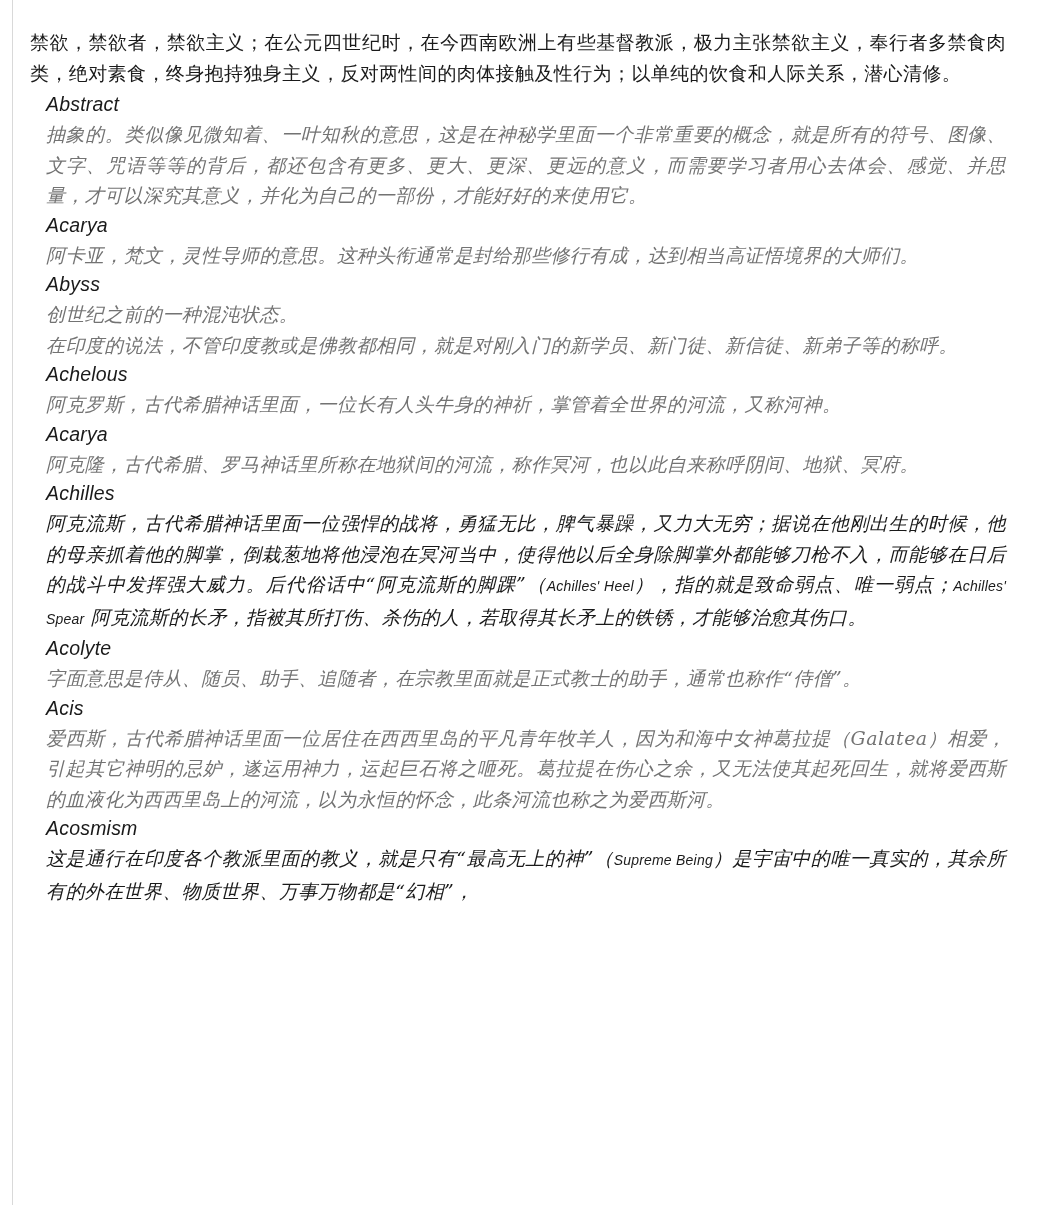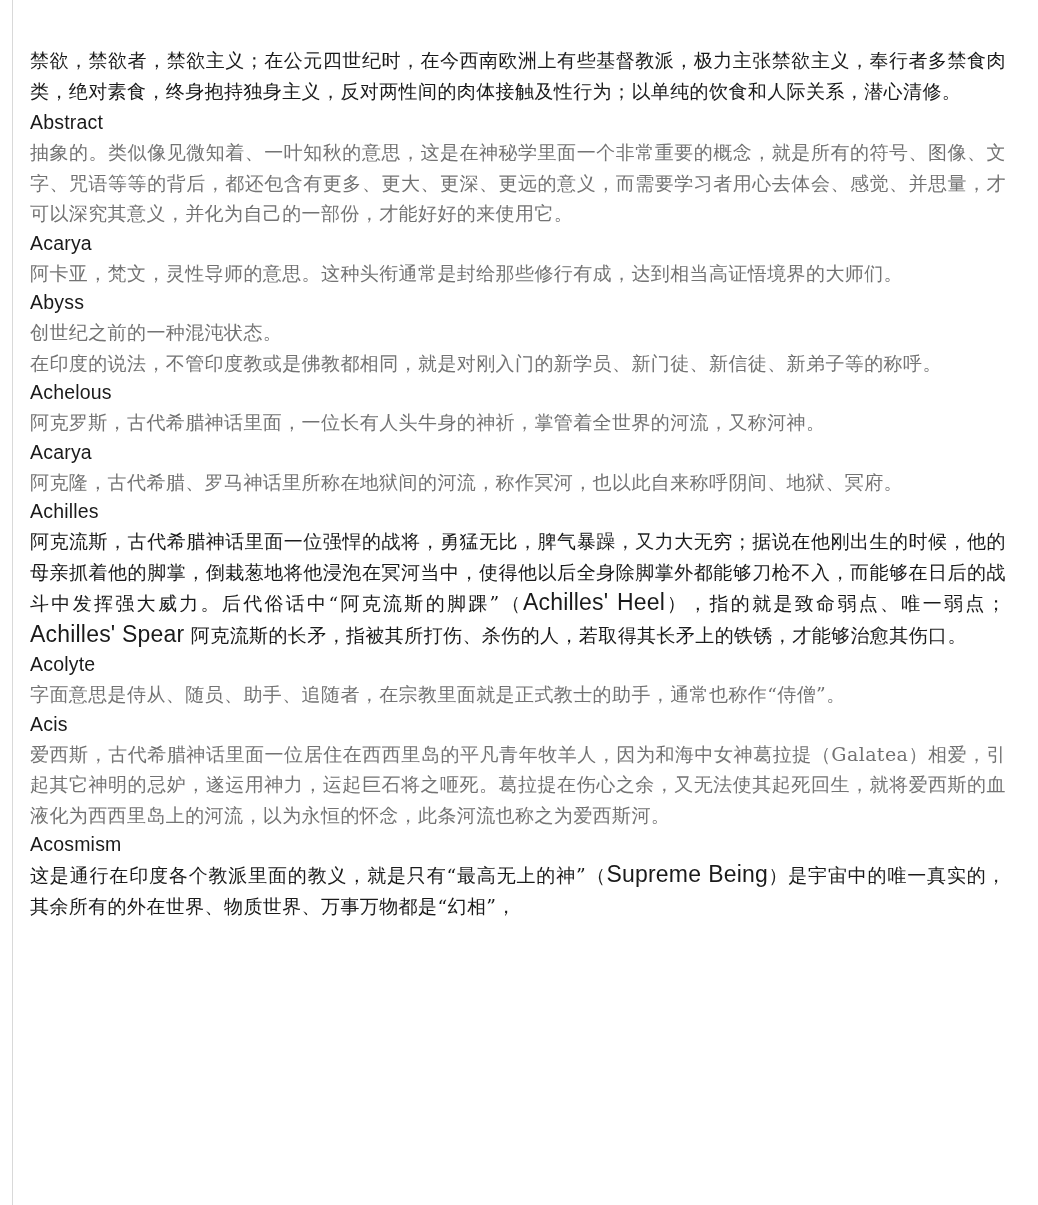--- a/index.html
+++ b/index.html
@@ -11,32 +11,33 @@
     width: 1038px;
     min-height: 1205px;
     font-family: "Liberation Sans", sans-serif;
     color: #000000;
   }
   .page {
     position: relative;
     width: 1038px;
     min-height: 1205px;
     box-sizing: border-box;
-    padding: 26px 32px 0 30px;
+    padding: 8px 32px 0 30px;
   }
   .left-rule {
     position: absolute;
     left: 12px;
     top: 0;
     width: 1px;
     height: 1205px;
     background: #d9d9d9;
   }
   .entry {
-    margin: 0 0 0 0;
+    margin: 0 0 0 16px;
+    font-style: italic;
   }
   .term {
     font-family: "Liberation Sans", sans-serif;
     font-size: 19.5px;
     line-height: 29px;
     color: #1a1a1a;
     letter-spacing: 0.2px;
   }
   .def {
     font-family: "DejaVu Serif", "Liberation Serif", serif;
@@ -52,21 +53,21 @@
     font-size: 19px;
     line-height: 30.5px;
     color: #1a1a1a;
     text-align: justify;
     text-justify: inter-ideograph;
     letter-spacing: 0.4px;
     margin-bottom: 2px;
   }
   .inline-term {
     font-family: "Liberation Sans", sans-serif;
-    font-size: 23px;
+    font-size: 14px;
     color: #1a1a1a;
     letter-spacing: 0.2px;
   }
   .mixed {
     font-family: "DejaVu Serif", "Liberation Serif", serif;
     font-size: 19px;
     line-height: 30.5px;
     color: #1a1a1a;
     text-align: justify;
     text-justify: inter-ideograph;

